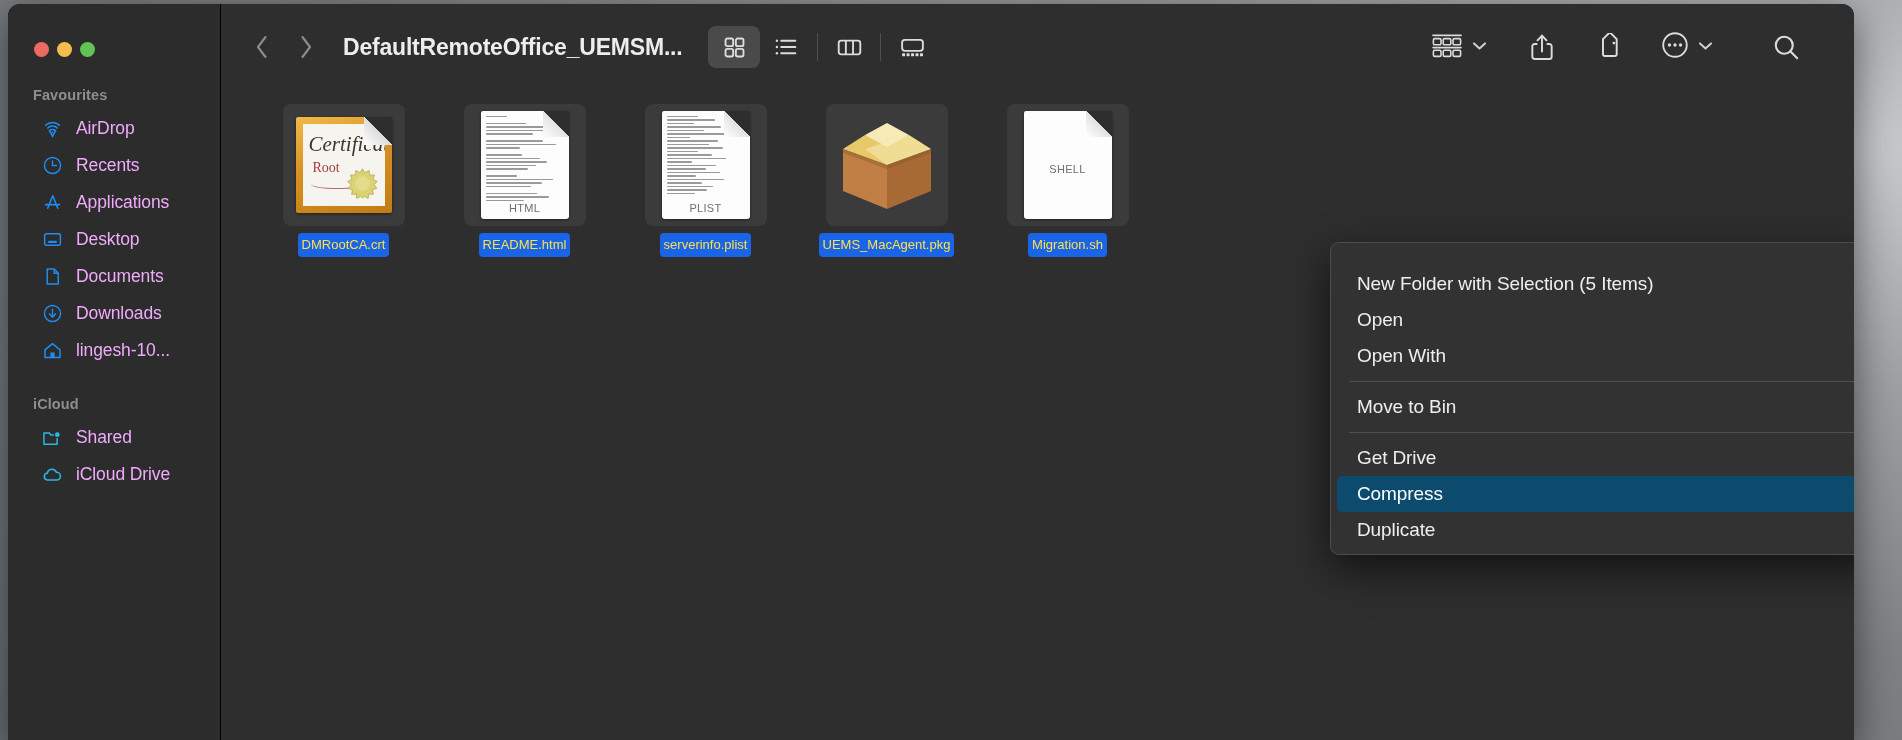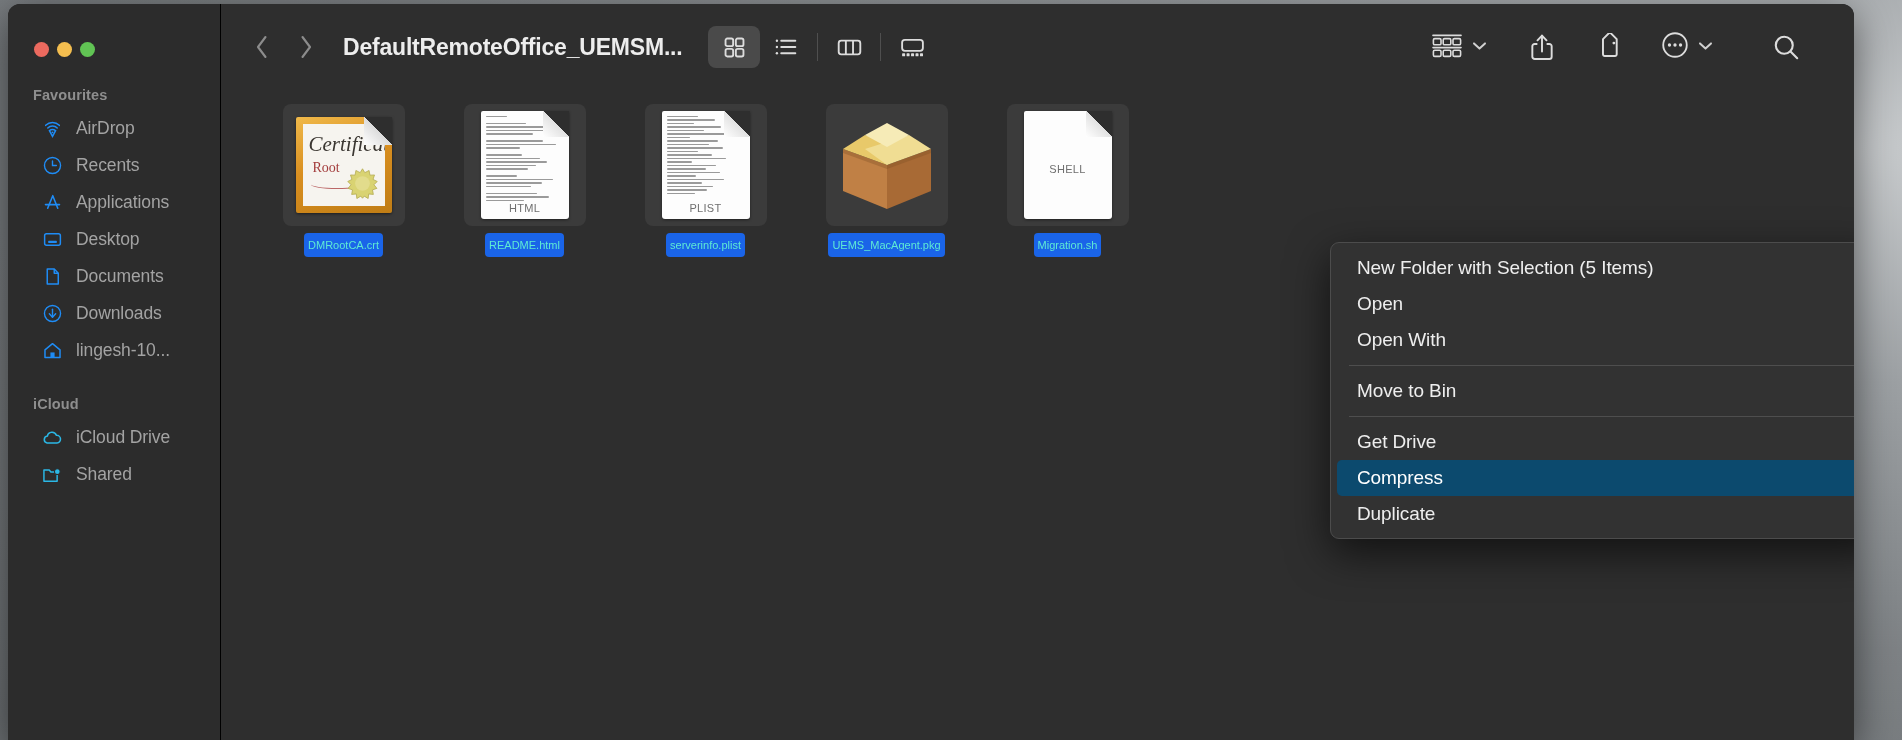--- a/index.html
+++ b/index.html
@@ -84,21 +84,21 @@
   .sb-icon {
     width: 22px; height: 22px;
     flex: 0 0 22px;
     display: flex;
     align-items: center;
     justify-content: center;
   }
   .sb-icon svg { display: block; }
   .sb-label {
     font-size: 17.5px;
-    color: #a3a3a3;
+    color: #f0abfc;
     white-space: nowrap;
     letter-spacing: -0.1px;
   }
 
   
   #main-pane {
     flex: 1;
     height: 100%;
     background: #2e2e2e;
     position: relative;
@@ -172,23 +172,23 @@
     width: 122px; height: 122px;
     border-radius: 8px;
     background: #3b3b3b;
     display: flex;
     align-items: center;
     justify-content: center;
     position: relative;
   }
   .file-name {
     margin-top: 7px;
-    font-size: 11px;
+    font-size: 13px;
     line-height: 22px;
-    color: #5eead4;
+    color: #fde047;
     text-align: left;
     max-width: 172px;
     word-break: break-word;
     padding: 1px 4px;
     border-radius: 4px;
   }
   .file-name.selected { background: #1a64e8; }
 
   
   .doc-icon { position: relative; width: 88px; height: 108px; }
@@ -278,21 +278,21 @@
   
   #context-menu {
     position: absolute;
     left: 1109px;
     top: 238px;
     width: 553px;
     background: #323232;
     border-radius: 9px;
     border: 0.5px solid #4c4c4c;
     box-shadow: 0 14px 42px rgba(0,0,0,0.62);
-    padding: 7px 6px 6px 6px;
+    padding: 23px 6px 6px 6px;
     overflow: hidden;
     z-index: 40;
   }
   .ctx-item {
     height: 36px;
     display: flex;
     align-items: center;
     padding: 0 12px 0 20px;
     border-radius: 5px;
     font-size: 19px;
@@ -395,34 +395,34 @@
         </span>
         <span class="sb-label">lingesh-10...</span>
       </li>
     </ul>
 
     <div id="icloud-title" class="sb-section-title">iCloud</div>
 
     <ul class="sb-list">
       <li class="sb-item">
         <span class="sb-icon">
-          <svg width="22" height="22" viewBox="0 0 24 24" fill="none" stroke="#2bb8e6" stroke-width="1.7" stroke-linejoin="round">
-            <path d="M6.6 17.4 A3.8 3.8 0 0 1 7 9.9 A5.1 5.1 0 0 1 16.8 9.1 A3.9 3.9 0 0 1 17.4 17.4 Z"></path>
-          </svg>
-        </span>
-        <span class="sb-label">iCloud Drive</span>
-      </li>
-      <li class="sb-item">
-        <span class="sb-icon">
           <svg width="22" height="22" viewBox="0 0 24 24" fill="none" stroke="#2bb8e6" stroke-width="1.6" stroke-linejoin="round">
             <path d="M3.2 18.8 V6.6 H9 L10.8 8.7 H17.6 V18.8 Z"></path>
             <circle cx="17.8" cy="8.4" r="3.1" fill="#2bb8e6" stroke="#2c2c2c" stroke-width="1.1"></circle>
           </svg>
         </span>
         <span class="sb-label">Shared</span>
+      </li>
+      <li class="sb-item">
+        <span class="sb-icon">
+          <svg width="22" height="22" viewBox="0 0 24 24" fill="none" stroke="#2bb8e6" stroke-width="1.7" stroke-linejoin="round">
+            <path d="M6.6 17.4 A3.8 3.8 0 0 1 7 9.9 A5.1 5.1 0 0 1 16.8 9.1 A3.9 3.9 0 0 1 17.4 17.4 Z"></path>
+          </svg>
+        </span>
+        <span class="sb-label">iCloud Drive</span>
       </li>
     </ul>
   </aside>
 
   <section id="main-pane">
 
     <div id="toolbar">
 
       <div class="nav-arrows">
         <span class="nav-arrow">

